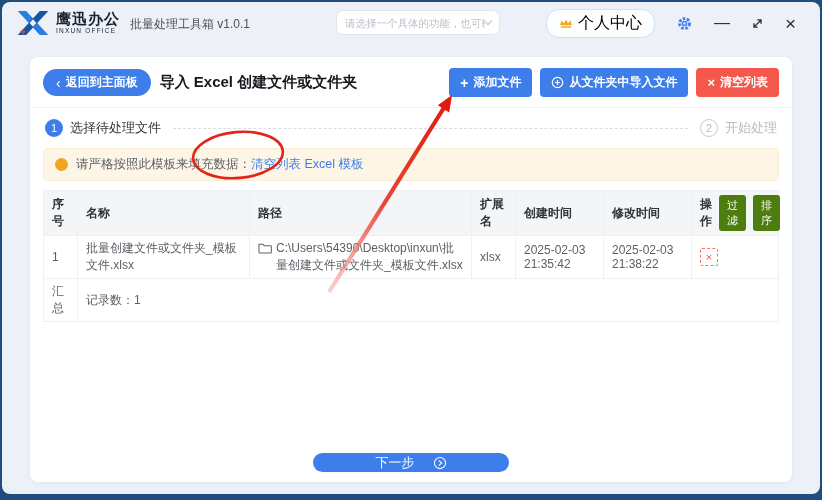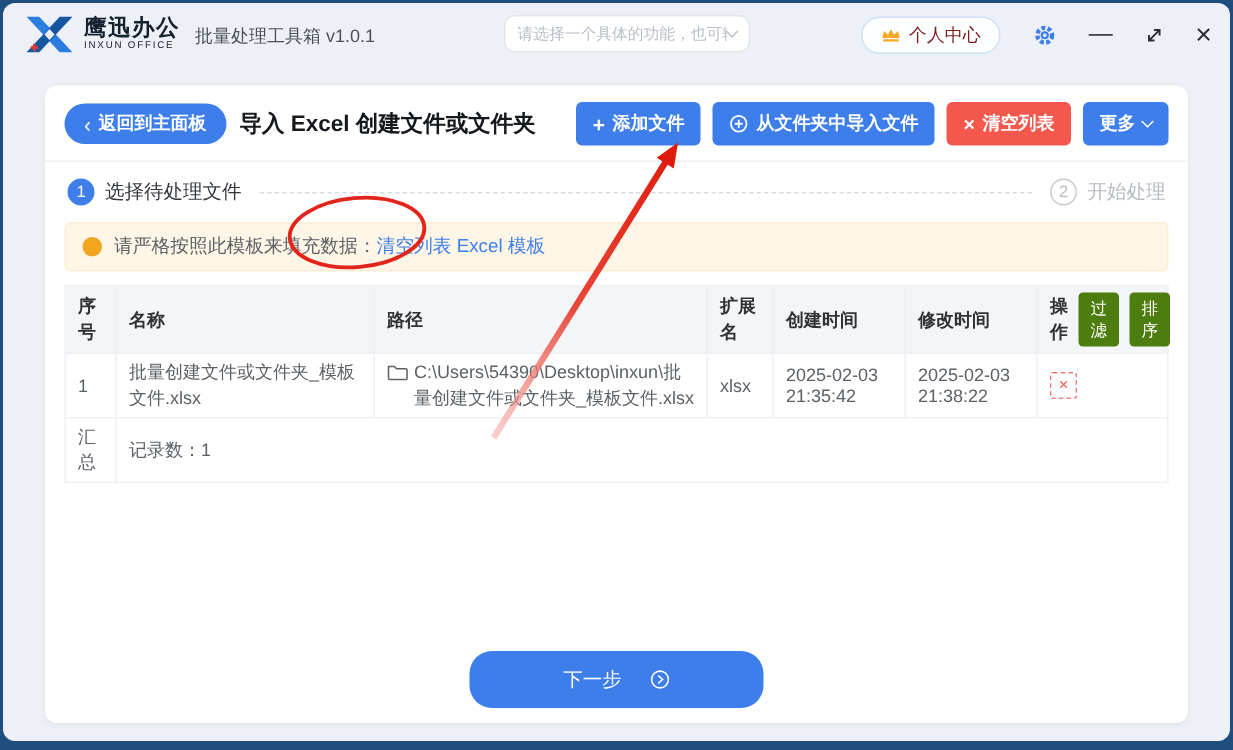--- a/index.html
+++ b/index.html
@@ -4,21 +4,21 @@
 <style>
   * { margin:0; padding:0; box-sizing:border-box; }
   html,body { width:822px; height:500px; overflow:hidden;
     font-family:"Liberation Sans","DejaVu Sans",sans-serif; }
   body { position:relative; background:#1f4e7e; }
 
   .win { position:absolute; left:2px; right:2px; top:2px; bottom:6px;
     background:#edf1f7; border-radius:8px; overflow:hidden; }
 
   
-  .titlebar { position:absolute; top:0; left:0; right:0; height:42px;
+  .titlebar { position:absolute; top:0; left:0; right:12px; height:42px;
     display:flex; align-items:center; padding:0 14px; }
   .logo { display:flex; align-items:center; gap:6px; }
   .brand { display:flex; flex-direction:column; line-height:1; }
   .brand-cn { font-size:15px; font-weight:bold; color:#16222e; letter-spacing:1px; }
   .brand-en { font-size:6.5px; color:#223; letter-spacing:1.2px; margin-top:2px; }
   .app-title { font-size:12px; color:#4a5157; margin-left:10px; margin-top:2px; }
 
   .searchbox { position:absolute; left:334px; top:8px; width:164px; height:25px;
     background:#fff; border:1px solid #e2e6ec; border-radius:7px;
     display:flex; align-items:center; padding:0 8px; }
@@ -26,21 +26,21 @@
     color:#606266; background:transparent; min-width:0;
     font-family:"Liberation Sans","DejaVu Sans",sans-serif; }
   .searchbox input::placeholder { color:#b9bfc9; }
   .chev { width:6px; height:6px; border-right:1.4px solid #b9bfc9;
     border-bottom:1.4px solid #b9bfc9; transform:rotate(45deg); margin-top:-3px; flex:none; }
 
   .tb-right { position:absolute; right:12px; top:0; height:42px;
     display:flex; align-items:center; gap:21px; }
   .user-pill { display:flex; align-items:center; gap:5px; border:1px solid #cfe0f5;
     background:#fdfeff; border-radius:13px; padding:3px 12px; cursor:pointer; }
-  .user-pill span { font-size:12px; color:#7f1d1d; }
+  .user-pill span { font-size:16px; color:#000000; }
   .winbtn { font-size:16px; color:#2b2f33; cursor:pointer; line-height:1;
     display:flex; align-items:center; justify-content:center; }
 
   
   .card { position:absolute; left:28px; right:28px; top:55px; bottom:12px;
     background:#fff; border-radius:8px; box-shadow:0 1px 5px rgba(40,60,90,.07); }
 
   .toolbar { display:flex; align-items:center; padding:11px 13px 10px; }
   .btn { border:none; color:#fff; font-size:12px; font-weight:bold; cursor:pointer;
     display:inline-flex; align-items:center; gap:5px; border-radius:4px;
@@ -86,21 +86,21 @@
   .op-head { display:flex; align-items:center; gap:7px; }
   .mini-btn { background:#4d7c0f; color:#fff; border:none; border-radius:3px;
     font-size:11px; padding:3px 8px; cursor:pointer; font-family:inherit; }
   .path-cell { display:flex; align-items:flex-start; gap:4px; }
   .del-btn { width:18px; height:18px; border:1px dashed #f2756b; border-radius:2px;
     color:#f05448; font-size:11px; background:#fff; cursor:pointer;
     display:flex; align-items:center; justify-content:center; }
 
   
   .next-btn { position:absolute; left:50%; bottom:10px; transform:translateX(-50%);
-    width:196px; height:38px; background:#3d7eea; border:none; border-radius:15px;
+    width:196px; height:19px; background:#3d7eea; border:none; border-radius:15px;
     color:#fff; font-size:13px; cursor:pointer; display:flex; align-items:center;
     justify-content:center; gap:18px; font-family:inherit; }
 
   
   .overlay { position:absolute; inset:0; pointer-events:none; z-index:99; }
 </style>
 </head>
 <body>
 
 <div class="win">
@@ -170,24 +170,20 @@
       <button class="btn btn-blue">
         <svg width="13" height="13" viewBox="0 0 14 14">
           <circle cx="7" cy="7" r="5.6" fill="none" stroke="#fff" stroke-width="1.3"></circle>
           <path d="M7 4.2 V9.8 M4.2 7 H9.8" stroke="#fff" stroke-width="1.3"></path>
         </svg>
         <span>从文件夹中导入文件</span>
       </button>
       <button class="btn btn-red">
         <span style="font-size:13px;">×</span>
         <span>清空列表</span>
-      </button>
-      <button class="btn btn-blue">
-        <span>更多</span>
-        <span class="chev-w"></span>
       </button>
     </div>
 
     <div class="divider"></div>
 
     <div class="steps">
       <span class="step-circle step-on">1</span>
       <span class="step-label-on">选择待处理文件</span>
       <span class="step-line"></span>
       <span class="step-circle step-off">2</span>

